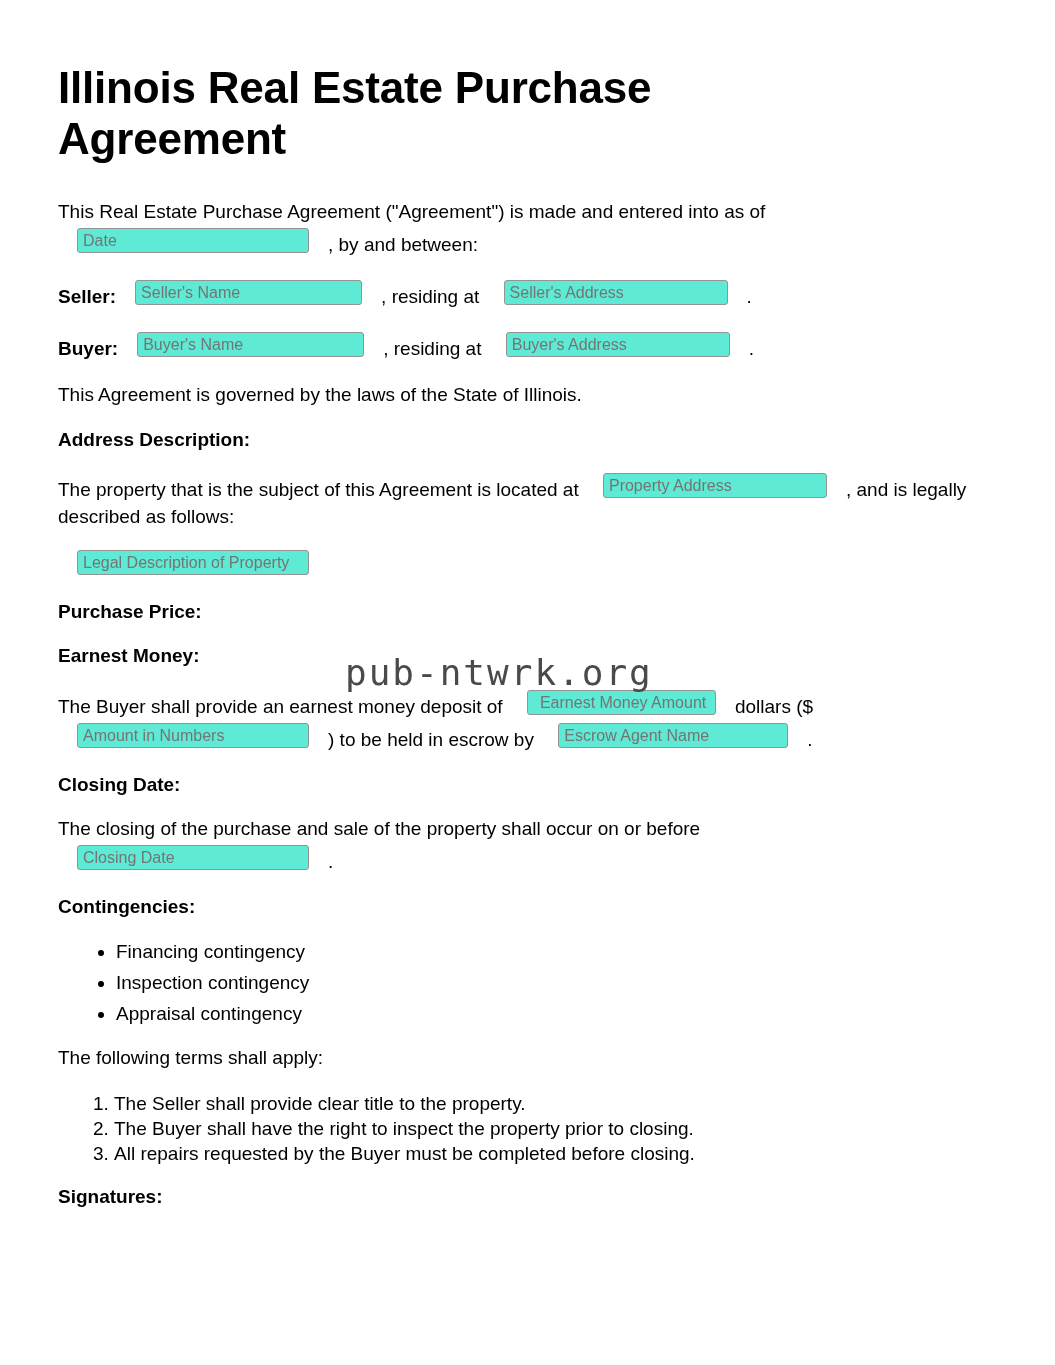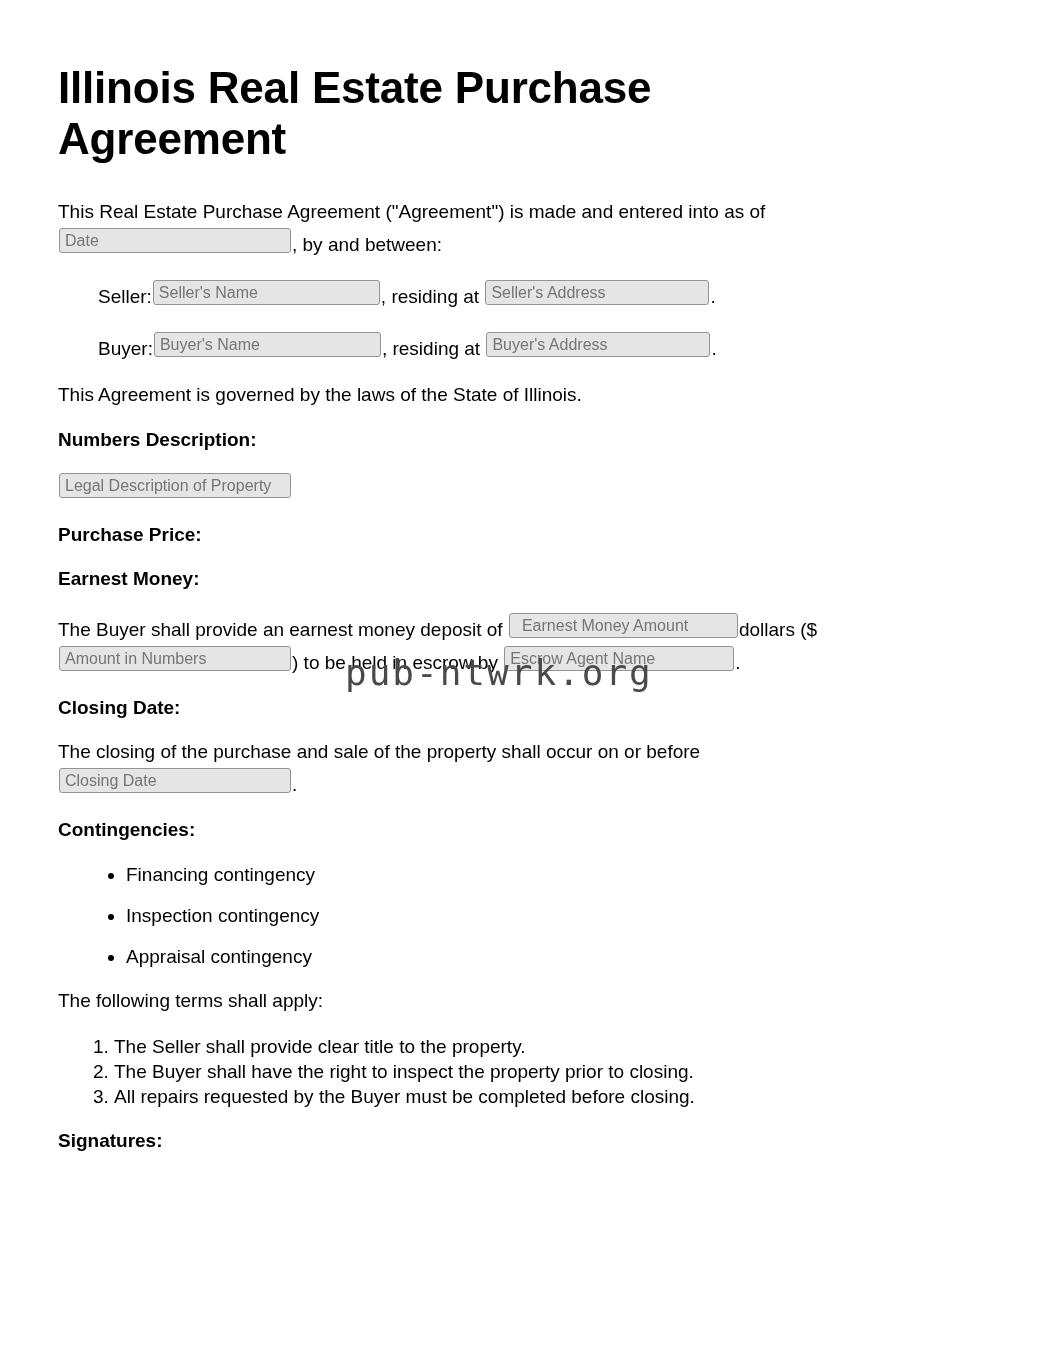--- a/index.html
+++ b/index.html
@@ -45,49 +45,48 @@
     line-height: 1.3;
   }
   .inp {
     display: inline-block;
     vertical-align: baseline;
     box-sizing: border-box;
     height: 25px;
     line-height: 23px;
     border: 1px solid #949494;
     border-radius: 3px;
-    background: #e5e5e5;
+    background: #5eead4;
     color: #757575;
     font-family: "Liberation Sans", sans-serif;
     font-size: 16px;
     padding: 0 5px;
-    margin: 0 1px;
+    margin: 0 19px;
     overflow: hidden;
     white-space: nowrap;
     position: relative;
     top: 2px;
   }
   .inp.w232 { width: 232px; }
   .inp.w227 { width: 227px; }
   .inp.w228 { width: 224px; }
-  .inp.w229 { width: 229px; padding-left: 12px; }
+  .inp.w229 { width: 189px; padding-left: 12px; }
   .inp.w230 { width: 230px; }
   .strong-lbl {
-    font-weight: normal;
-    margin-left: 40px;
+    font-weight: bold;
   }
   ul.bullets {
     margin: 0 0 19px 0;
     padding-left: 52px;
     list-style-type: disc;
   }
   ul.bullets li {
     font-size: 19px;
     line-height: 1.32;
-    margin: 16px;
+    margin: 6px;
   }
   ol.terms {
     margin: 0 0 19px 0;
     padding-left: 56px;
     list-style-type: decimal;
   }
   ol.terms li {
     font-size: 19px;
     line-height: 1.32;
     margin: 0;
@@ -122,22 +121,25 @@
   <p class="para">
     <span class="strong-lbl">Seller:</span><span class="inp w227">Seller's Name</span><span>, residing at</span> <span class="inp w228">Seller's Address</span><span>.</span>
   </p>
 
   <p class="para">
     <span class="strong-lbl">Buyer:</span><span class="inp w227">Buyer's Name</span><span>, residing at</span> <span class="inp w228">Buyer's Address</span><span>.</span>
   </p>
 
   <p class="para">This Agreement is governed by the laws of the State of Illinois.</p>
 
-  <h3 class="section">Numbers Description:</h3>
+  <h3 class="section">Address Description:</h3>
 
+  <p class="para tight">
+    <span>The property that is the subject of this Agreement is located at</span> <span class="inp w228">Property Address</span><span>, and is legally described as follows:</span>
+  </p>
 
   <p class="para">
     <span class="inp w232">Legal Description of Property</span>
   </p>
 
   <h3 class="section">Purchase Price:</h3>
 
 
   <h3 class="section">Earnest Money:</h3>
 

